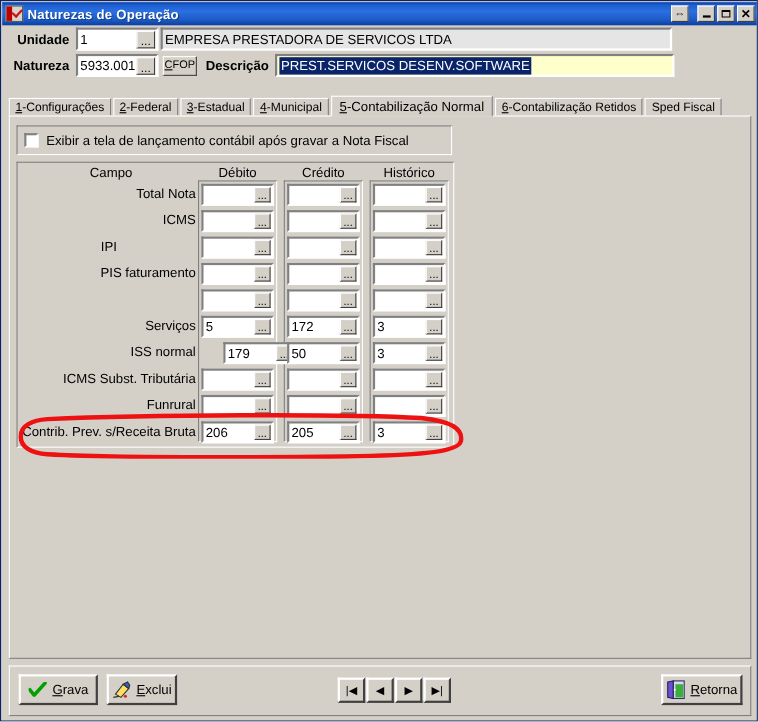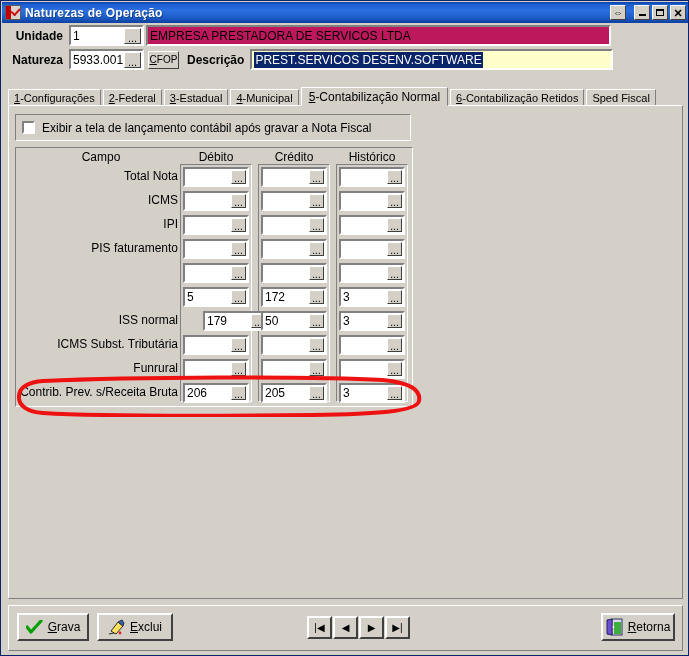--- a/index.html
+++ b/index.html
@@ -117,21 +117,21 @@
     box-sizing: border-box;
     height: 21px;
     display: flex;
     align-items: center;
     font-size: 12px;
     color: #000;
     padding: 0 2px;
     overflow: hidden;
     white-space: nowrap;
   }
-  .sunken.ro { background: #be185d; }
+  .sunken.ro { background: #e5e5e5; }
   .ellipsis-btn {
     width: 17px; height: 16px;
     background: #d4d0c8;
     border: 1px solid;
     border-color: #ffffff #404040 #404040 #ffffff;
     box-sizing: border-box;
     display: flex;
     align-items: flex-end;
     justify-content: center;
     font-size: 11px;
@@ -459,22 +459,23 @@
     <div class="col-hdr" style="left:164px; width:72px; top:2px;">Débito</div>
     <div class="col-hdr" style="left:242px; width:72px; top:2px;">Crédito</div>
     <div class="col-hdr" style="left:320px; width:72px; top:2px;">Histórico</div>
 
     <div class="colbox" style="left:164px;"></div>
     <div class="colbox" style="left:242px;"></div>
     <div class="colbox" style="left:320px;"></div>
 
     <div class="rowlabel" style="left:4px; top:21px;  width:158px;">Total Nota</div>
     <div class="rowlabel" style="left:4px; top:45px;  width:158px;">ICMS</div>
-    <div class="rowlabel" style="left:4px; top:69px;  width:158px;">IPI</div>
+    <div class="rowlabel" style="left:4px; top:69px;  width:158px;text-align:center;">IPI</div>
     <div class="rowlabel" style="left:4px; top:93px;  width:158px;">PIS faturamento</div>
+    <div class="rowlabel" style="left:4px; top:141px; width:158px;">Serviços</div>
     <div class="rowlabel" style="left:4px; top:165px; width:158px;">ISS normal</div>
     <div class="rowlabel" style="left:4px; top:189px; width:158px;">ICMS Subst. Tributária</div>
     <div class="rowlabel" style="left:4px; top:237px; width:158px;">Contrib. Prev. s/Receita Bruta</div>
     <div class="rowlabel" style="left:4px; top:213px; width:158px; height:12px; line-height:14px;">Funrural</div>
 
     <div class="cell" style="left:167px; top:19px;">
         <span class="cval"></span>
         <span class="ebtn">...</span>
       </div>
     <div class="cell" style="left:167px; top:43px;">
@@ -601,21 +602,21 @@
     <path d="M 30,6 C 16,7 6,12 6,21 C 5,31 15,37 30,38 C 80,41 200,41 300,40 C 360,39 404,37 406,26 C 408,15 398,8 370,5 C 300,1 120,2 30,6 Z" fill="none" stroke="#ee1111" stroke-width="4" stroke-linecap="round" stroke-linejoin="round"></path>
   </svg>
 
   <div class="botbar">
     <div class="btn" style="left:8px; top:7px; width:72px; height:28px;">
       <svg class="ico" width="17" height="14" viewBox="0 0 17 14">
         <path d="M1,7 L5,12 L15,1" fill="none" stroke="#00a000" stroke-width="3.2" stroke-linecap="round" stroke-linejoin="round"></path>
       </svg>
       <span><u>G</u><span>rava</span></span>
     </div>
-    <div class="btn" style="left:88px; top:7px; width:76px; height:28px;">
+    <div class="btn" style="left:88px; top:7px; width:64px; height:28px;">
       <svg class="ico" width="17" height="16" viewBox="0 0 17 16">
         <path d="M3,12 L10,3 L15,7 L8,15 Z" fill="#ffe060" stroke="#303030" stroke-width="1"></path>
         <path d="M10,3 L14,1 L16,4 L15,7 Z" fill="#3060c0" stroke="#303030" stroke-width="1"></path>
         <path d="M1,15 L6,14" stroke="#303030" stroke-width="1.2"></path>
         <circle cx="12" cy="14" r="1.4" fill="#e02020"></circle>
       </svg>
       <span><u>E</u><span>xclui</span></span>
     </div>
 
     <div class="navbtn" style="left:298px;">

